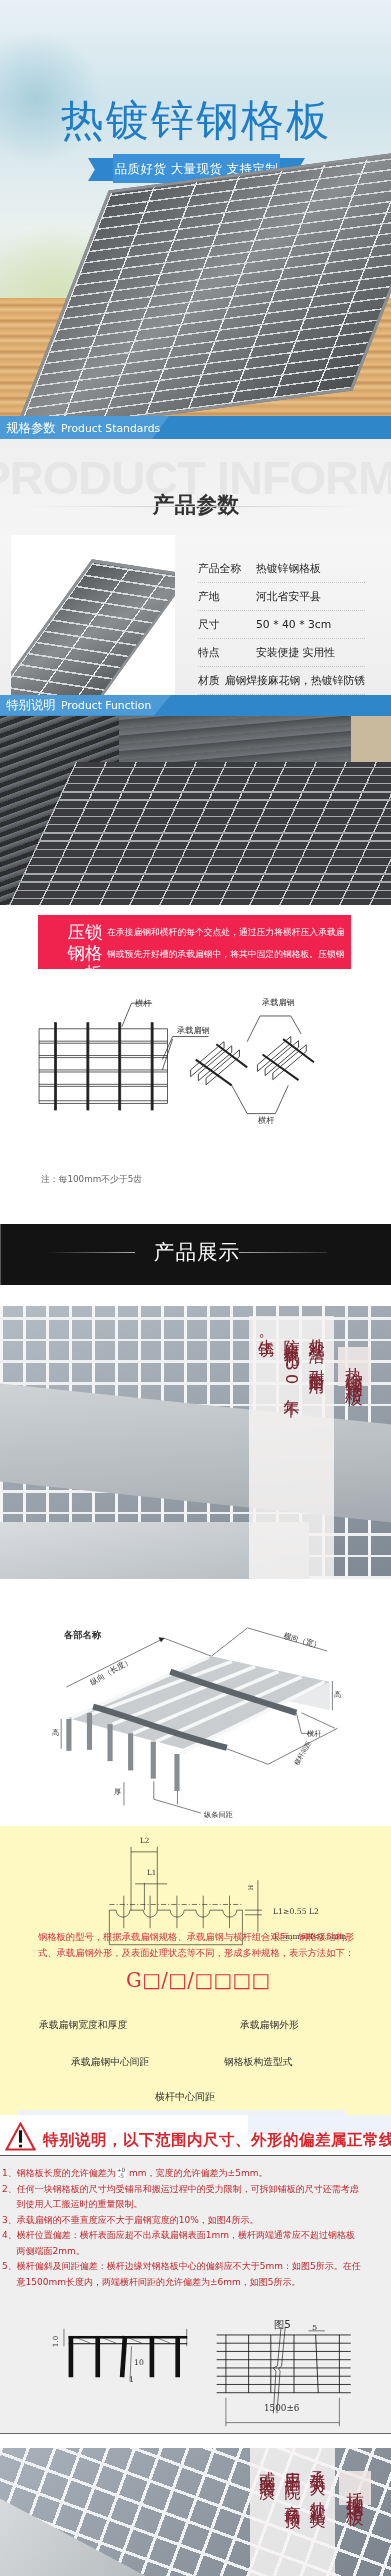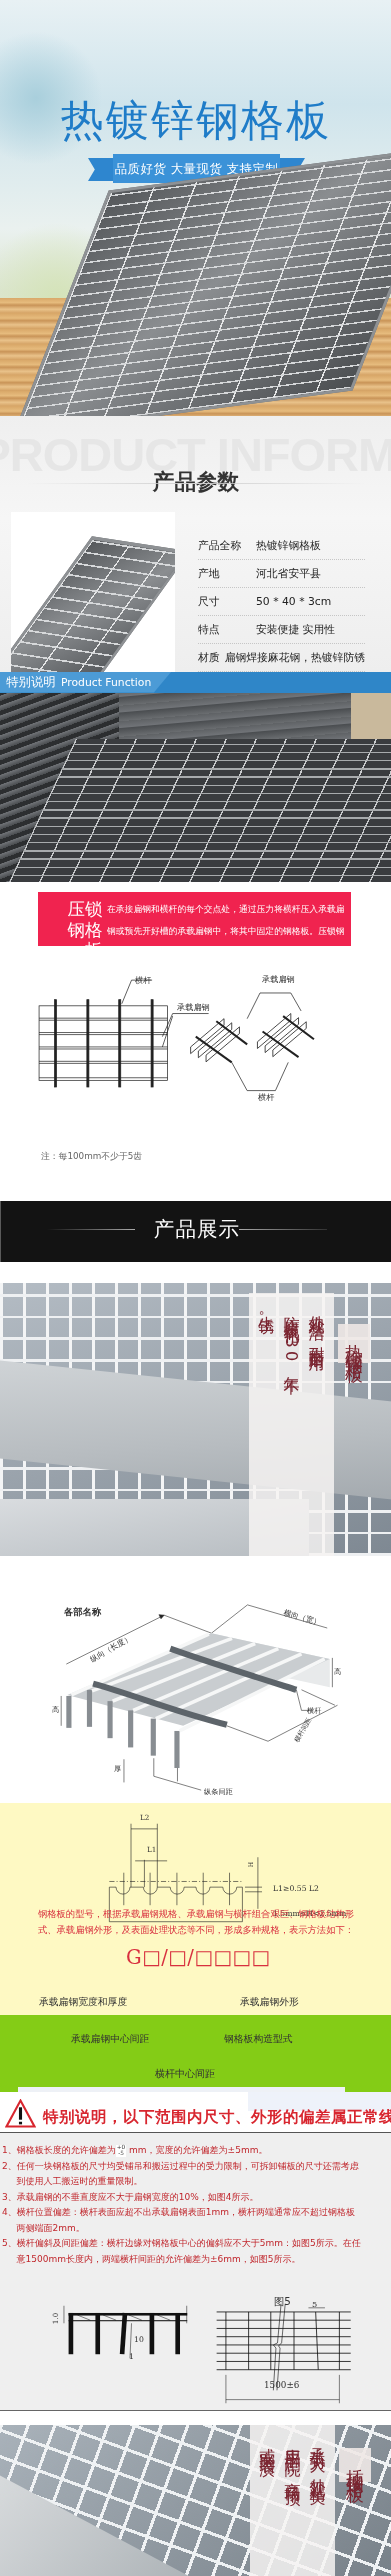--- a/index.html
+++ b/index.html
@@ -127,20 +127,26 @@
     <h1 class="hero-title">热镀锌钢格板</h1>
     <div class="ribbon">
       <div class="tail-l"></div>
       <div class="tail-r"></div>
       <div class="band">品质好货 大量现货 支持定制</div>
     </div>
     <div class="wood"></div>
     <div class="grating grating-hero"></div>
   </section>
 
+  <div class="sec-bar">
+    <div class="light"></div>
+    <div class="txt">
+      <span>规格参数</span><span class="en">Product Standards</span>
+    </div>
+  </div>
 
   <section class="info">
     <div class="info-bg-word">PRODUCT INFORMATION</div>
     <h2 class="info-title">产品参数</h2>
     <div class="info-rule"></div>
     <div class="info-img">
       <div class="grating"></div>
     </div>
     <div class="info-table">
       <div class="info-row">
@@ -349,21 +355,21 @@
 
     <div class="red-text" style="padding:0 31px;">钢格板的型号，根据承载扁钢规格、承载扁钢与横杆组合艰巨、钢格板结构形式、承载扁钢外形，及表面处理状态等不同，形成多种规格，表示方法如下：</div>
     <div class="code">G□/□/□□□□</div>
     <span class="lbl" style="left:45px;top:234px">钢格板</span>
     <span class="lbl" style="left:250px;top:242px">表面处理状态</span>
     <span class="lbl" style="left:39px;top:276px;font-size:0"></span>
     <span class="lbl" style="left:240px;top:276px;font-size:0"></span>
     <div style="position:absolute;left:0;top:0;width:392px;height:289px;pointer-events:none"></div>
   </section>
 
-  <div style="position:relative;height:77px;background:#84cc16;margin-top:-77px">
+  <div style="position:relative;height:77px;background:#fef9c3;margin-top:-77px">
     <span class="lbl" style="position:absolute;left:39px;top:-19.6px;font-size:9.8px;color:#333;font-family:'DejaVu Serif',serif;white-space:nowrap">承载扁钢宽度和厚度</span>
     <span class="lbl" style="position:absolute;left:240px;top:-19.6px;font-size:9.8px;color:#333;font-family:'DejaVu Serif',serif;white-space:nowrap">承载扁钢外形</span>
     <span class="lbl" style="position:absolute;left:71px;top:17.5px;font-size:9.8px;color:#333;font-family:'DejaVu Serif',serif;white-space:nowrap">承载扁钢中心间距</span>
     <span class="lbl" style="position:absolute;left:224px;top:17.5px;font-size:9.8px;color:#333;font-family:'DejaVu Serif',serif;white-space:nowrap">钢格板构造型式</span>
     <span class="lbl" style="position:absolute;left:155px;top:52px;font-size:10px;color:#333;font-family:'DejaVu Serif',serif;white-space:nowrap">横杆中心间距</span>
     <div style="position:absolute;left:18px;top:72px;width:327px;height:5.2px;background:#eef1f6"></div>
   </div>
 
   <section class="warn">
     <div class="head">

